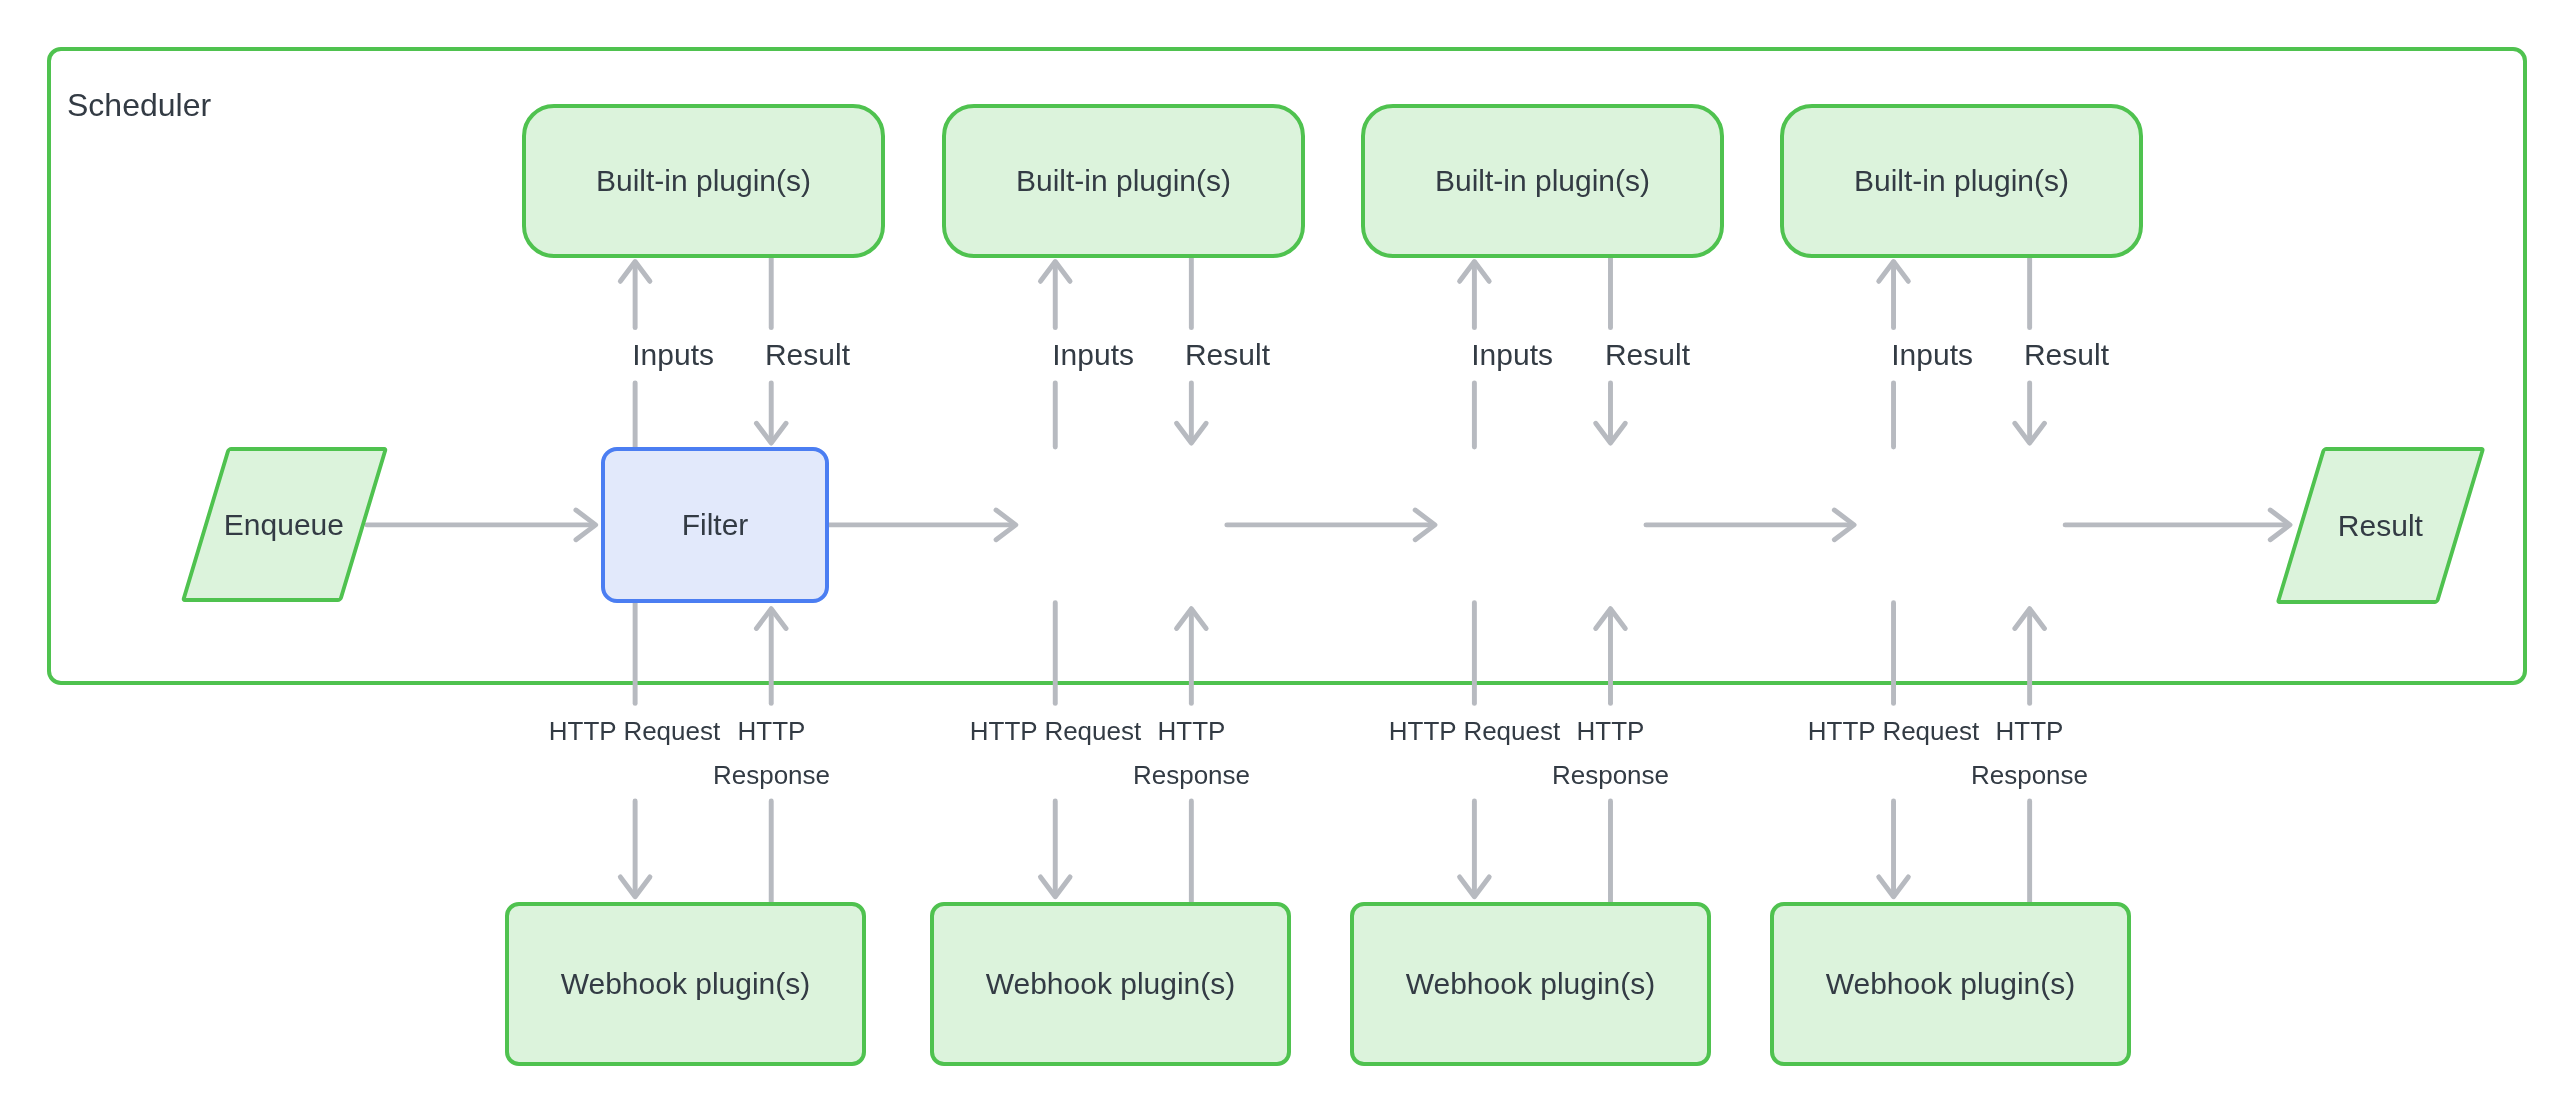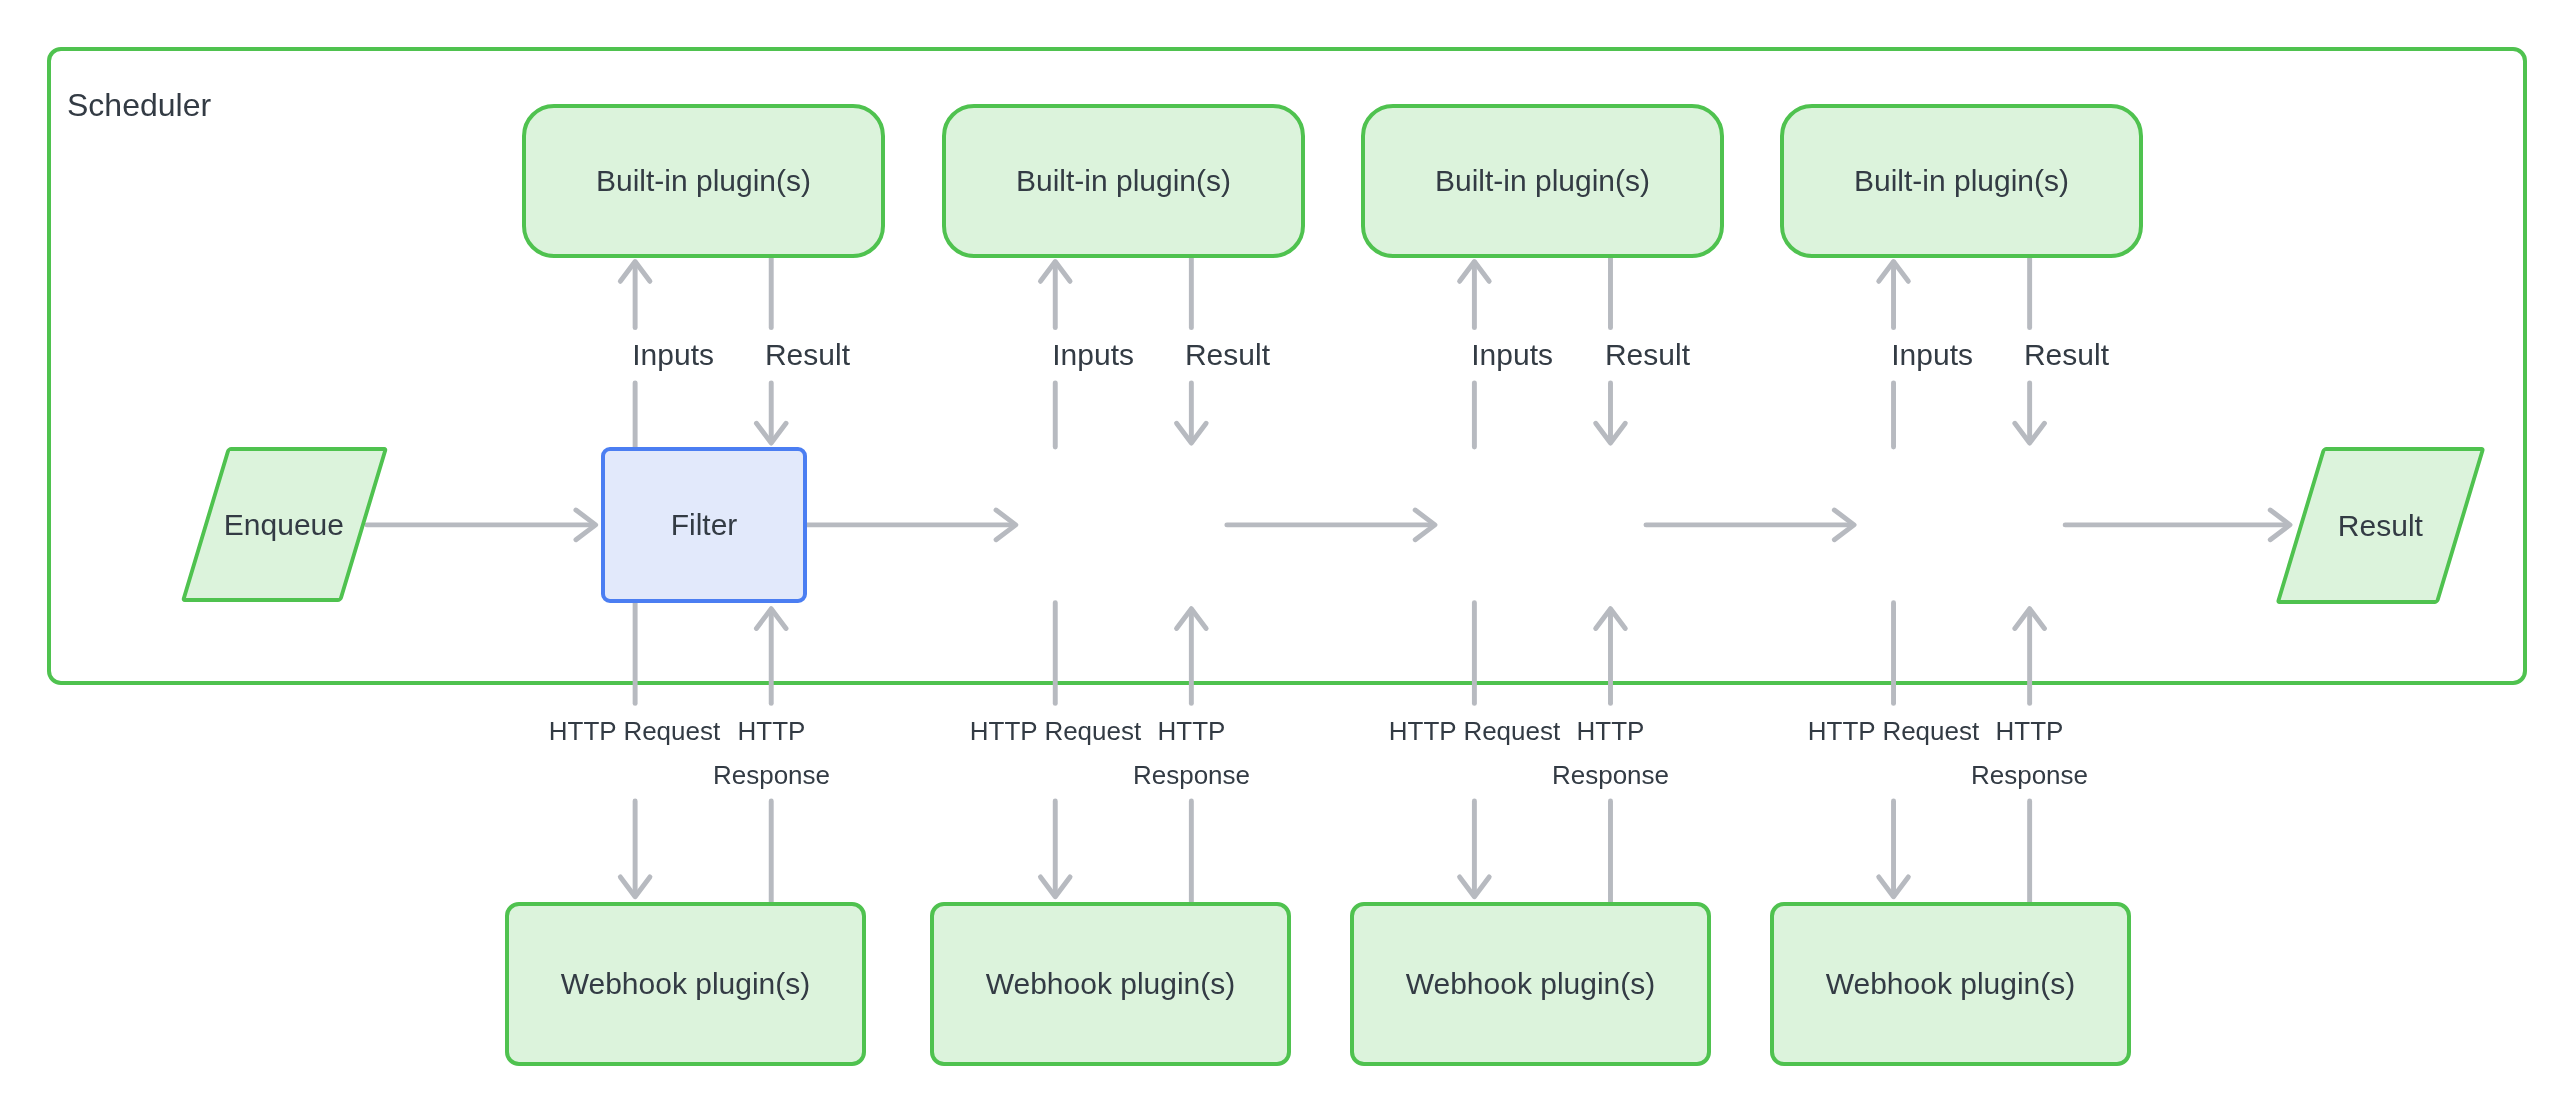--- a/index.html
+++ b/index.html
@@ -33,21 +33,21 @@
   }
   .green-node{
     background:var(--green-fill);border:4px solid var(--green-border);
     border-radius:14px;
   }
   .blue-node{
     background:var(--blue-fill);border:4px solid var(--blue-border);
     border-radius:16px;
   }
   .builtin{top:104px;width:363px;height:154px;border-radius:32px;}
-  .stage{top:447px;width:206px;height:156px;border-radius:9px;}
+  .stage{top:447px;width:228px;height:156px;}
   .webhook{top:902px;width:361px;height:164px;}
   .para{
     position:absolute;top:447px;width:161px;height:155px;
     background:var(--green-fill);border:4px solid var(--green-border);
     border-radius:4px;box-sizing:border-box;
     transform:skewX(-16.7deg);
     display:flex;align-items:center;justify-content:center;
   }
   .para .para-label{
     transform:skewX(16.7deg);font-size:30px;color:var(--text);white-space:nowrap;

